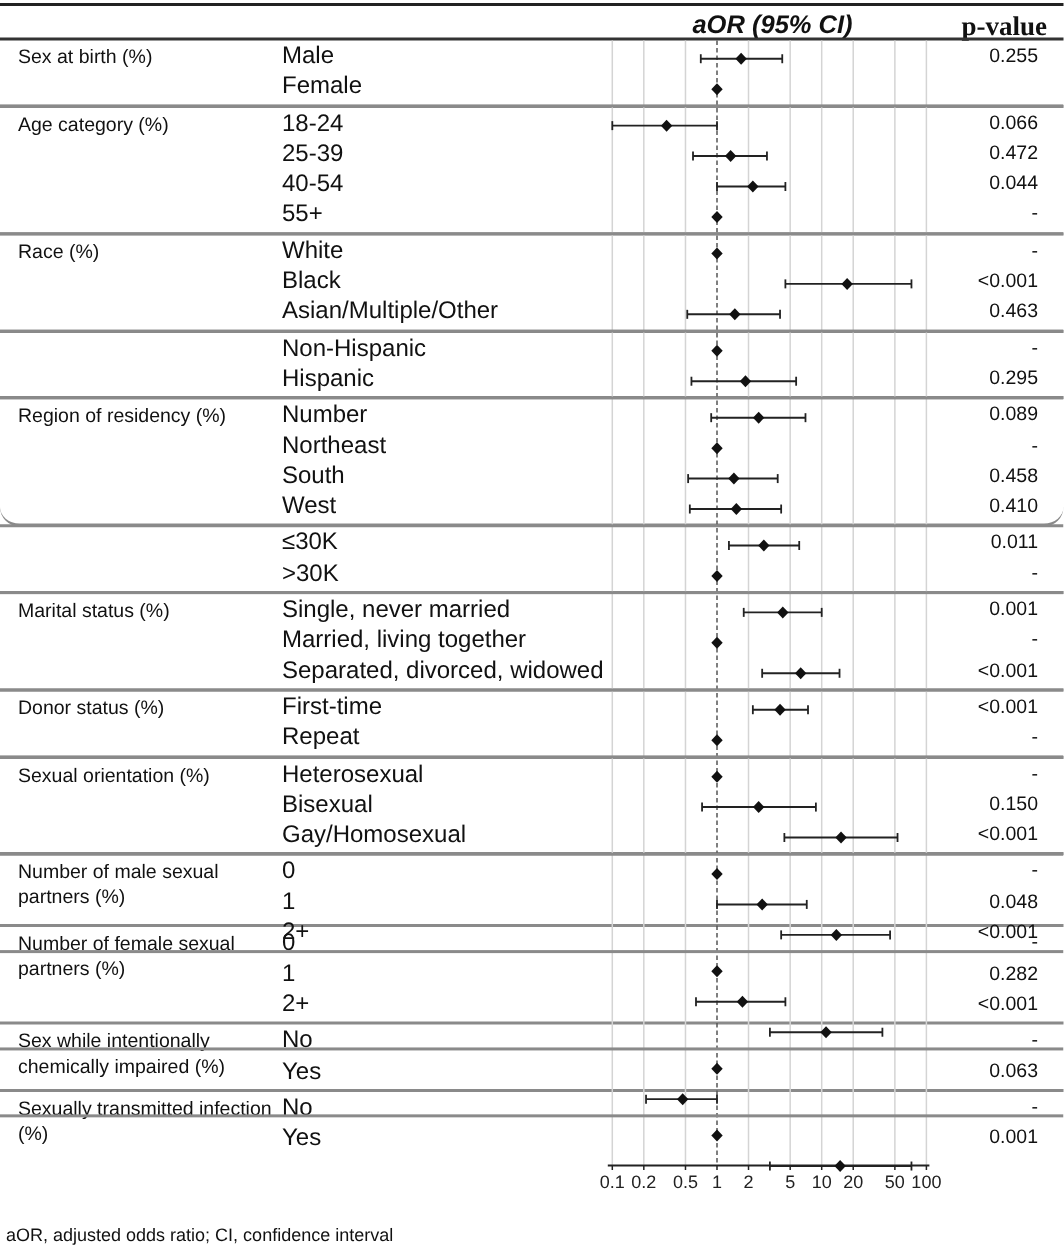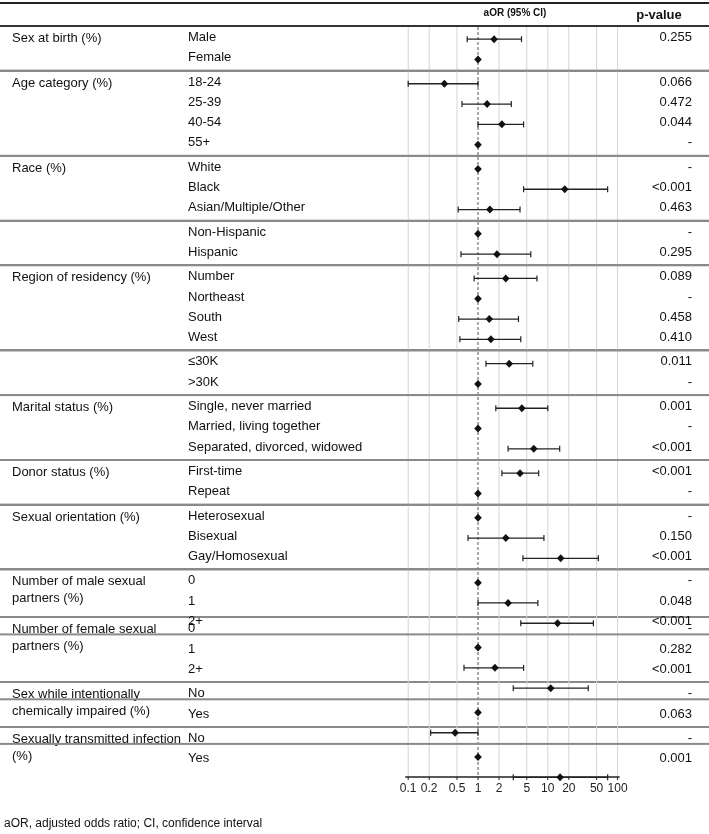--- a/index.html
+++ b/index.html
@@ -2,30 +2,30 @@
 <html><head>
 <meta charset="utf-8">
 <style>
   html, body { margin: 0; padding: 0; background: #ffffff; }
   body { width: 709px; height: 834px; position: relative; overflow: hidden;
          font-family: "Liberation Sans", sans-serif; color: #111; }
   #figure { position: absolute; left: 0; top: 0; width: 709px; height: 834px; }
   .topline { position: absolute; left: 0; top: 2px; width: 709px; height: 2px; background: #222; }
   .header { position: absolute; left: 0; top: 4px; width: 709px; height: 21px; }
   .header .aor { position: absolute; left: 440px; top: 3px; width: 150px; text-align: center;
-                 font-weight: bold; font-size: 10px; }
-  .header .pval { position: absolute; left: 620px; top: 3px; width: 78px; text-align: center;
-                  font-weight: bold; font-size: 13px; }
+                 font-weight: bold; font-size: 17px; font-style: italic; }
+  .header .pval { position: absolute; left: 620px; top: 3px; width: 78px; text-align: right;
+                  font-weight: bold; font-size: 18px; font-family: Liberation Serif, serif; }
   .headline { position: absolute; left: 0; top: 25px; width: 709px; height: 2px; background: #333; }
   #table { position: absolute; left: 0; top: 27px; width: 709px; }
   .group { position: relative; width: 709px; border-bottom: 2px solid #8a8a8a; box-sizing: border-box; }
   .group.last { border-bottom: none; }
   .group .cat { position: absolute; left: 12px; top: 2px; width: 175px; font-size: 13px; line-height: 17px; }
   .row { position: relative; height: 20.3px; }
-  .row .level { position: absolute; left: 188px; top: 2px; font-size: 13px; white-space: nowrap; }
+  .row .level { position: absolute; left: 188px; top: 2px; font-size: 16px; white-space: nowrap; }
   .row .p { position: absolute; left: 610px; width: 82px; top: 2px; font-size: 13px; text-align: right; }
   #plot { position: absolute; left: 0; top: 0; width: 709px; height: 834px; pointer-events: none; }
   .footnote { position: absolute; left: 4px; top: 816px; font-size: 12px; }
   .axis-label { font-family: "Liberation Sans", sans-serif; font-size: 12px; fill: #222; }
 </style>
 </head>
 <body>
 
 <div id="figure">
   <div class="topline"></div>
@@ -84,21 +84,21 @@
       <div class="group" style="height: 44.6px;">
         <div class="row">
           <span class="level">Non-Hispanic</span>
           <span class="p">-</span>
         </div>
         <div class="row">
           <span class="level">Hispanic</span>
           <span class="p">0.295</span>
         </div>
       </div>
-      <div class="group" style="height: 85.2px;">
+      <div class="group" style="height: 85.2px; border-radius: 13px;">
         <div class="cat">Region of residency (%)</div>
         <div class="row">
           <span class="level">Number</span>
           <span class="p">0.089</span>
         </div>
         <div class="row">
           <span class="level">Northeast</span>
           <span class="p">-</span>
         </div>
         <div class="row">

